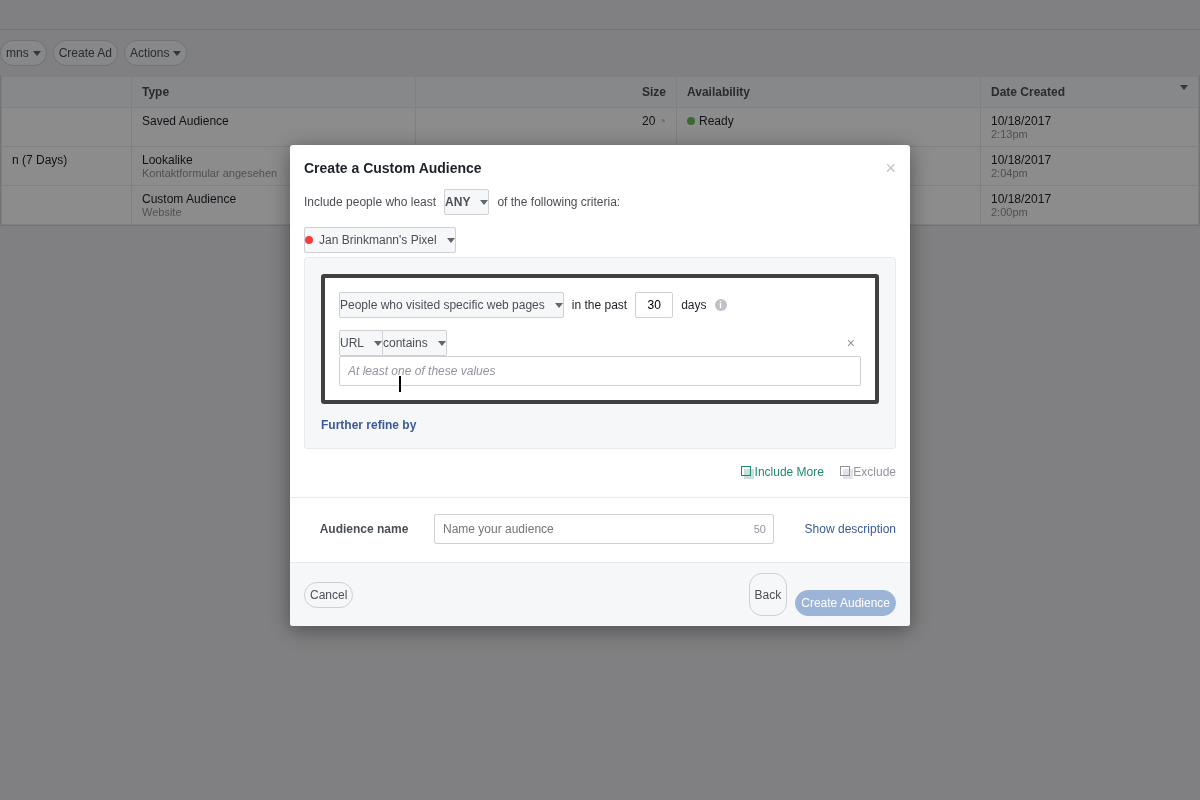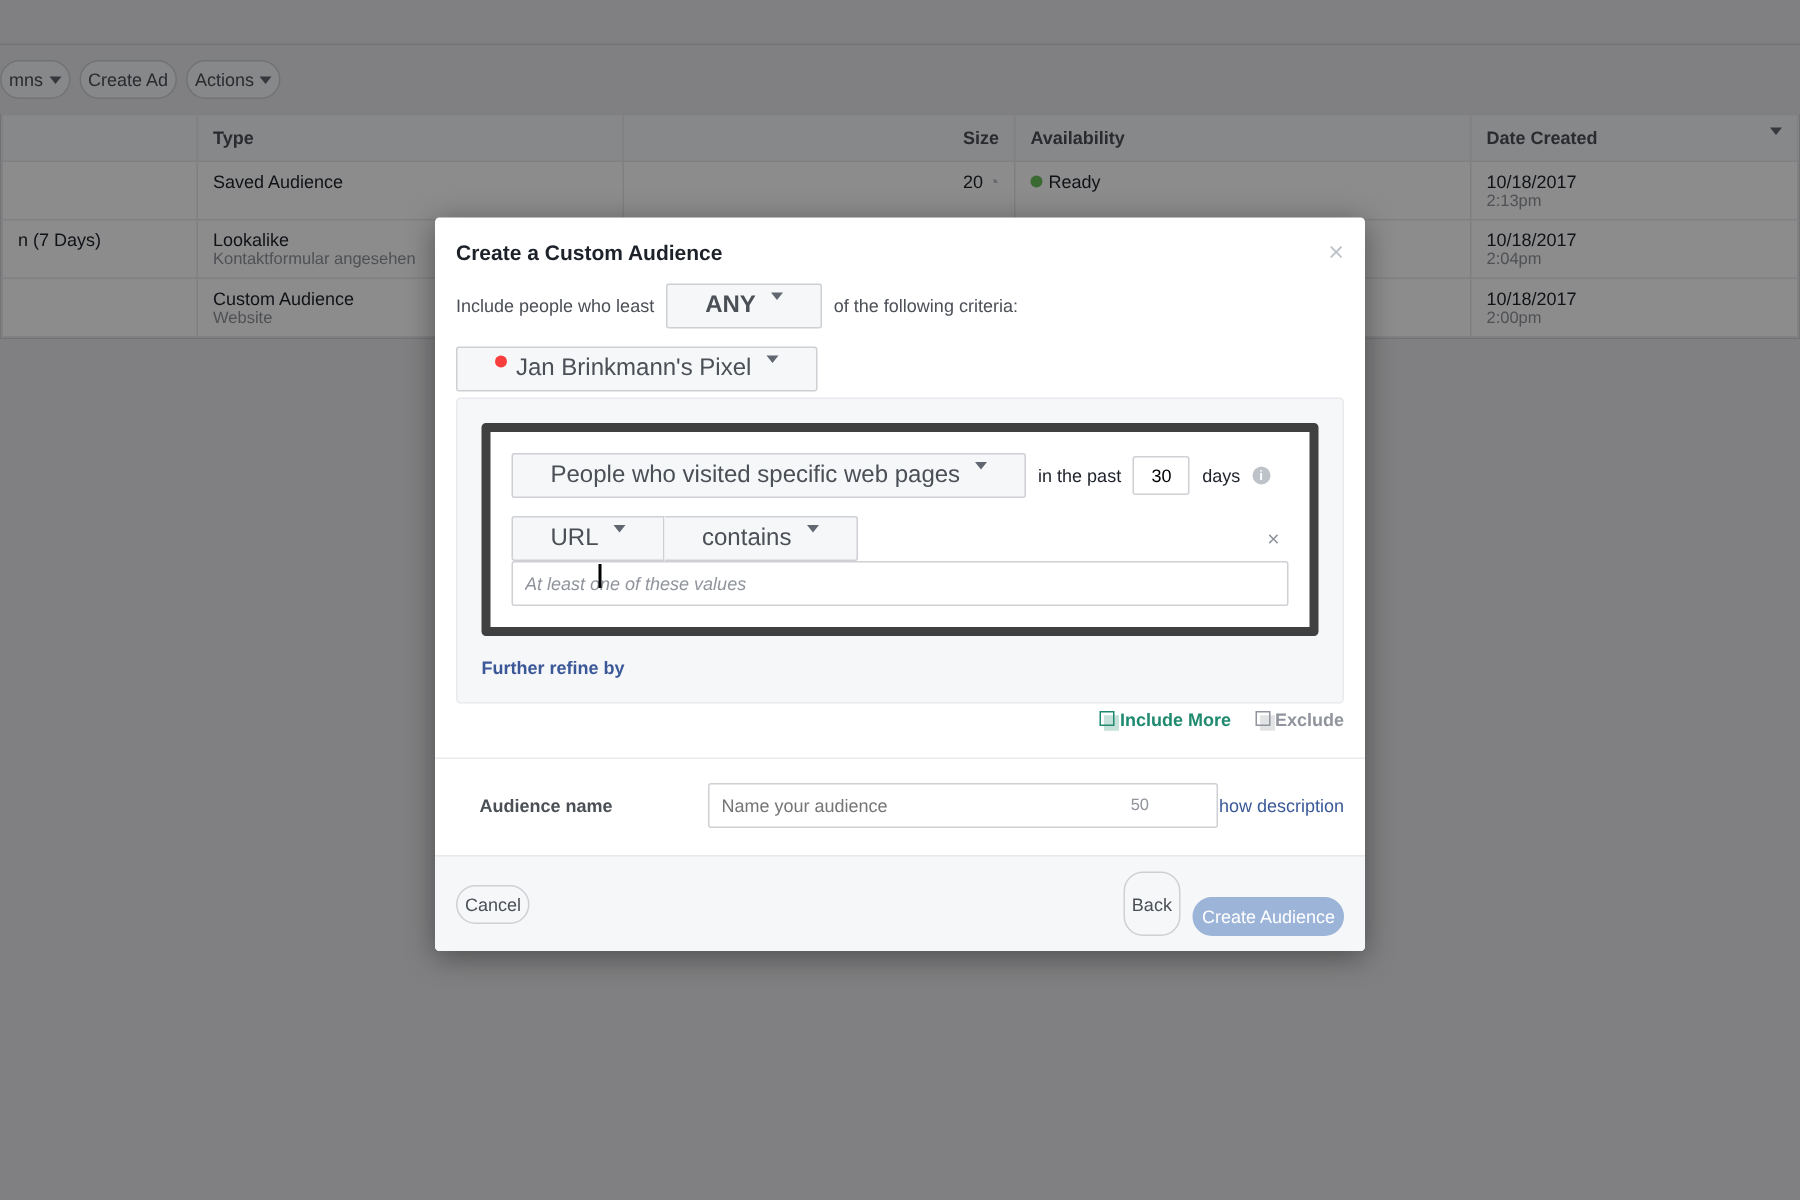--- a/index.html
+++ b/index.html
@@ -119,46 +119,46 @@
     align-items: center;
     gap: 8px;
     margin-bottom: 12px;
     flex-wrap: wrap;
     color: #4b4f56;
   }
   .selector {
     background: #f6f7f9;
     border: 1px solid #ced0d4;
     border-radius: 2px;
-    padding: 5px 25px;
-    font-size: 16px;
+    padding: 5px 0;
+    font-size: 12px;
     color: #4b4f56;
     cursor: pointer;
     display: inline-flex;
-    align-items: flex-start;
+    align-items: center;
     gap: 6px;
   }
   .selector .caret { border-top-color: #606770; }
   .any-bold { font-weight: bold; }
   .pixel-dot {
     display: inline-block;
     width: 8px; height: 8px;
     border-radius: 50%;
     background: #fa3e3e;
   }
   .rule-box {
     background: #f6f7f9;
     border: 1px solid #e9eaed;
     border-radius: 3px;
     padding: 16px;
     margin-top: 4px;
   }
   .inner-rule {
     background: #fff;
-    border: 6px solid #404040;
+    border: 4px solid #404040;
     border-radius: 3px;
     padding: 14px;
   }
   .row-flex { display: flex; align-items: center; gap: 8px; flex-wrap: wrap; }
   .days-input {
     width: 38px;
     text-align: center;
     padding: 5px 4px;
     border: 1px solid #ced0d4;
     border-radius: 2px;
@@ -202,22 +202,22 @@
     color: #3b5998;
     font-weight: bold;
     font-size: 12px;
     margin-top: 14px;
     cursor: pointer;
   }
   .include-exclude {
     display: flex;
     justify-content: flex-end;
     gap: 16px;
-    margin-top: 4px;
-    font-weight: bold;
+    margin-top: 16px;
+    font-weight: normal;
     font-size: 12px;
   }
   .include-more { color: #1f8a70; cursor: pointer; }
   .exclude { color: #90949c; cursor: pointer; }
   .sq-icon {
     display: inline-block;
     width: 10px; height: 10px;
     position: relative;
   }
   .sq-icon::before, .sq-icon::after {
@@ -236,21 +236,20 @@
     padding: 16px 0 4px 0;
   }
   .name-label { font-weight: bold; color: #4b4f56; width: 120px; text-align: center; }
   .name-input-wrap { position: relative; flex: 0 0 340px; }
   .name-input {
     width: 100%;
     padding: 7px 34px 7px 8px;
     border: 1px solid #ced0d4;
     border-radius: 2px;
     font-size: 12px;
-    margin-left: 38px;
   }
   .name-counter {
     position: absolute;
     right: 8px; top: 50%;
     transform: translateY(-50%);
     color: #90949c;
     font-size: 11px;
   }
   .show-desc { color: #3b5998; margin-left: auto; cursor: pointer; }
   .modal-footer {

